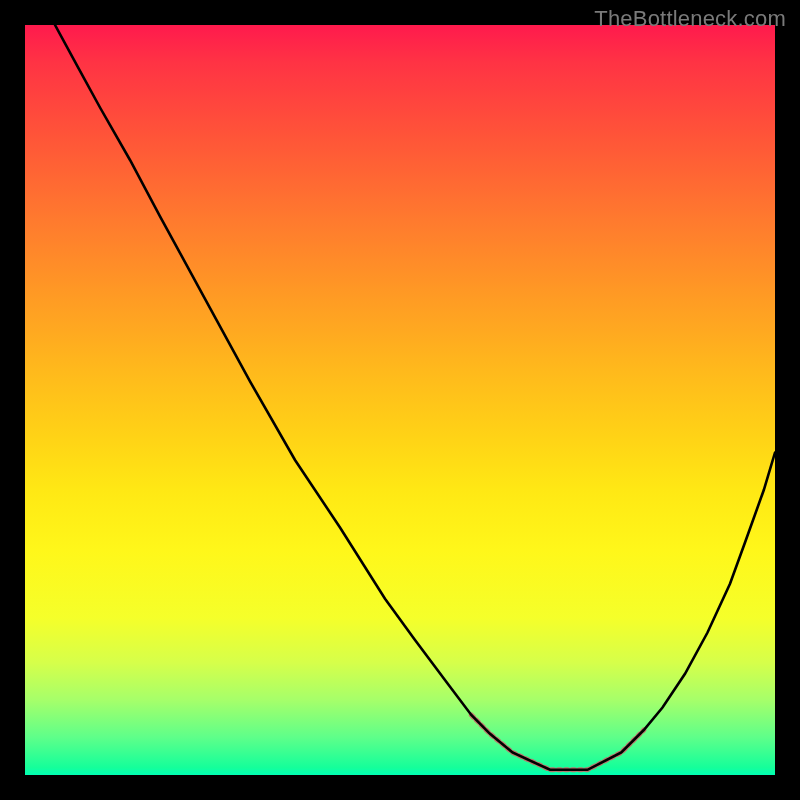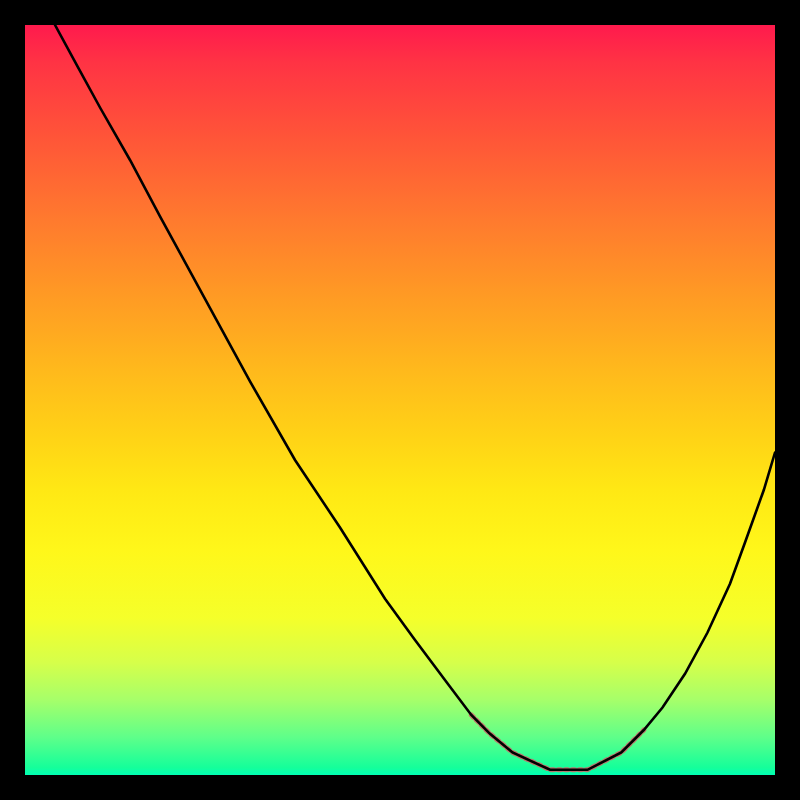--- a/index.html
+++ b/index.html
@@ -55,20 +55,21 @@
     inset: 0;
     width: 100%;
     height: 100%;
   }
 </style>
 </head>
 <body>
 
 <div class="frame">
 
+  <div class="watermark">TheBottleneck.com</div>
 
   <div class="plot">
     <div class="gradient"></div>
     <svg class="curve" viewBox="0 0 750 750" preserveAspectRatio="none">
       <path id="trough-path" fill="none" stroke-linecap="round" d="M 446.3 690.0 L 465.0 708.8 L 487.5 727.5 L 525.0 744.8 L 562.5 744.8 L 596.3 727.5 L 618.8 705.0" stroke="#c96a6a" stroke-width="5" stroke-dasharray="3 4" opacity="0.9"></path>
       <path id="curve-path" fill="none" stroke-linecap="round" d="M 30.0 0.0 L 52.5 41.3 L 75.0 82.5 L 105.0 135.0 L 135.0 191.3 L 180.0 273.8 L 225.0 356.3 L 270.0 435.0 L 315.0 502.5 L 360.0 573.8 L 390.0 615.0 L 423.7 660.0 L 446.3 690.0 L 465.0 708.8 L 487.5 727.5 L 525.0 744.8 L 562.5 744.8 L 596.3 727.5 L 618.8 705.0 L 637.5 682.5 L 660.0 648.8 L 682.5 607.5 L 705.0 558.8 L 720.0 517.5 L 738.8 465.0 L 750.0 427.5" stroke="#000000" stroke-width="2.6"></path>
     </svg>
   </div>
 
 </div>

